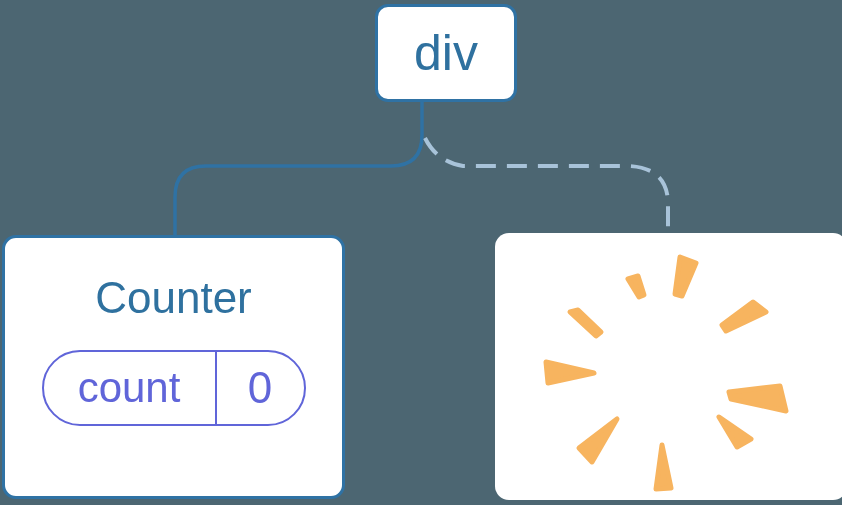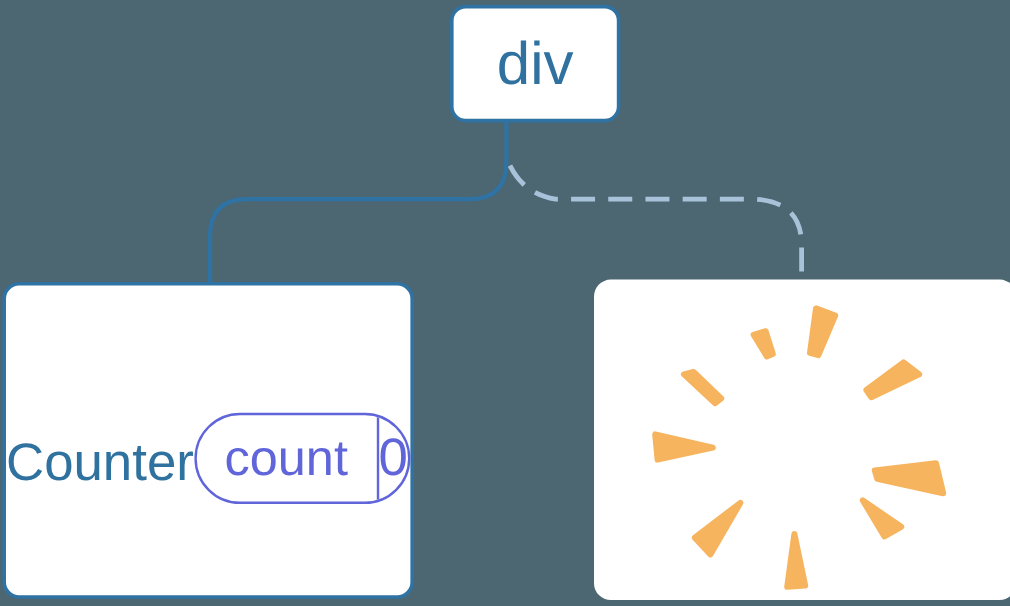--- a/index.html
+++ b/index.html
@@ -57,21 +57,21 @@
     background: var(--card-bg, #FFFFFF);
     border-radius: 14px;
   }
   .card-counter {
     left: 2px;
     top: 235px;
     width: 343px;
     height: 264px;
     border: 3px solid var(--node-border, #2F72A4);
     display: flex;
-    flex-direction: row;
+    flex-direction: column;
     align-items: center;
   }
   .counter-title {
     margin-top: 38px;
     font-size: 44px;
     font-weight: 500;
     color: var(--node-text, #2F719F);
     line-height: 1;
   }
   .state-pill {

